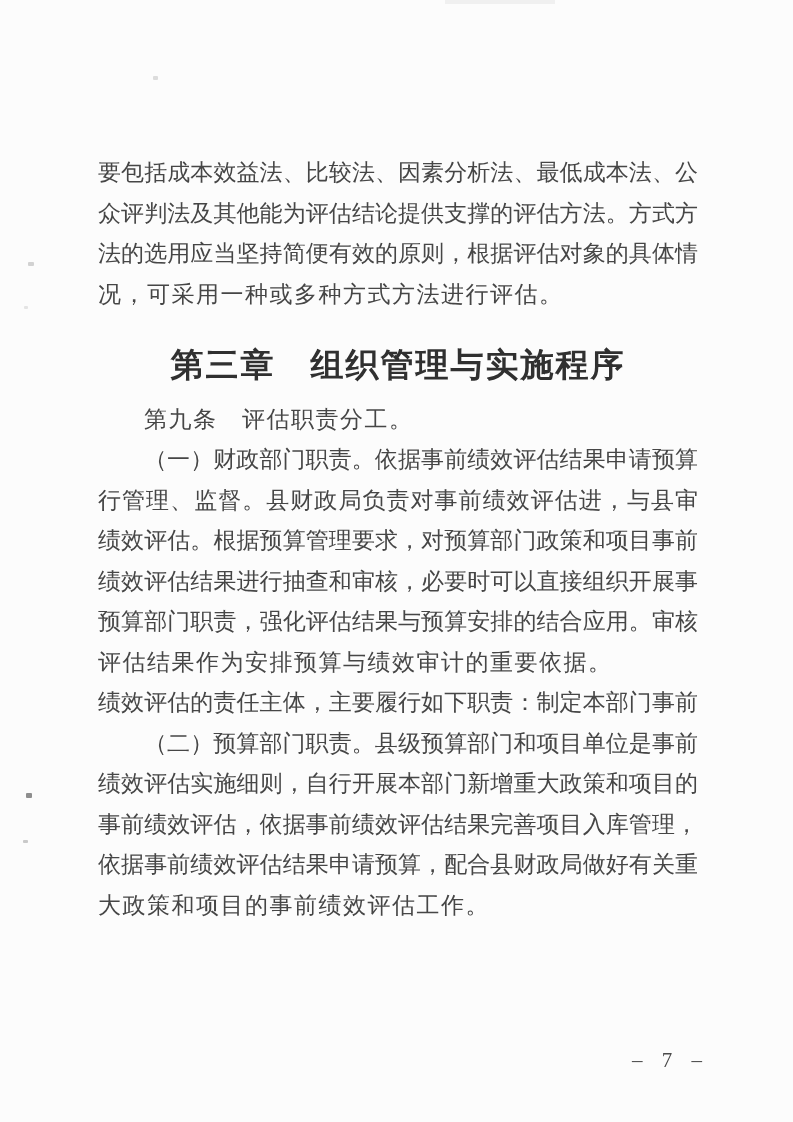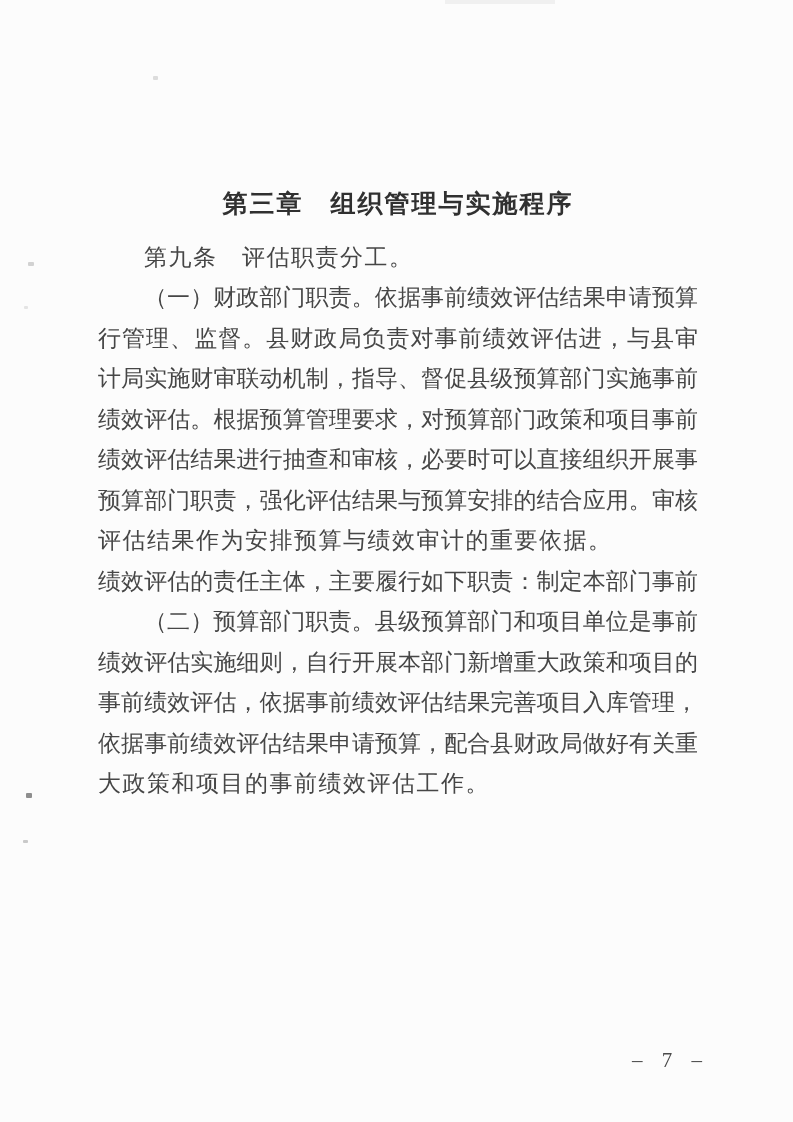--- a/index.html
+++ b/index.html
@@ -34,21 +34,21 @@
   .l { text-align: left; letter-spacing: 1.5px; }
   
   .ind { text-indent: 2em; }
   .chapter-heading {
     margin-top: 30px;
     margin-bottom: 14px;
     height: 40.5px;
     line-height: 40.5px;
     font-family: "Liberation Sans", sans-serif;
     font-weight: bold;
-    font-size: 25px;
+    font-size: 33px;
     letter-spacing: 2px;
     text-align: center;
     color: #303030;
   }
   .article-heading { margin-top: 0; letter-spacing: 2px; }
   .page-number {
     position: absolute;
     top: 1048px;
     left: 632px;
     font-size: 21px;
@@ -74,31 +74,36 @@
 
   <div class="edge-streak"></div>
   <div class="speck speck-1"></div>
   <div class="speck speck-2"></div>
   <div class="speck speck-3"></div>
   <div class="speck speck-4"></div>
   <div class="speck speck-5"></div>
 
   <div class="content">
 
+    <div>
+      <div class="line j">要包括成本效益法、比较法、因素分析法、最低成本法、公</div>
+      <div class="line j">众评判法及其他能为评估结论提供支撑的评估方法。方式方</div>
+      <div class="line j">法的选用应当坚持简便有效的原则，根据评估对象的具体情</div>
+      <div class="line l">况，可采用一种或多种方式方法进行评估。</div>
+    </div>
 
     <div class="chapter-heading">第三章　组织管理与实施程序</div>
 
     <div class="article-heading">
       <div class="line l ind">第九条　评估职责分工。</div>
     </div>
 
     <div>
       <div class="line j ind">（一）财政部门职责。依据事前绩效评估结果申请预算</div>
       <div class="line j">行管理、监督。县财政局负责对事前绩效评估进，与县审</div>
-      <div class="line j">计局实施财审联动机制，指导、督促县级预算部门实施事前</div>
       <div class="line j">绩效评估。根据预算管理要求，对预算部门政策和项目事前</div>
       <div class="line j">绩效评估结果进行抽查和审核，必要时可以直接组织开展事</div>
       <div class="line j">预算部门职责，强化评估结果与预算安排的结合应用。审核和</div>
       <div class="line l">评估结果作为安排预算与绩效审计的重要依据。</div>
     </div>
 
     <div>
       <div class="line j">绩效评估的责任主体，主要履行如下职责：制定本部门事前</div>
       <div class="line j ind">（二）预算部门职责。县级预算部门和项目单位是事前</div>
       <div class="line j">绩效评估实施细则，自行开展本部门新增重大政策和项目的</div>

